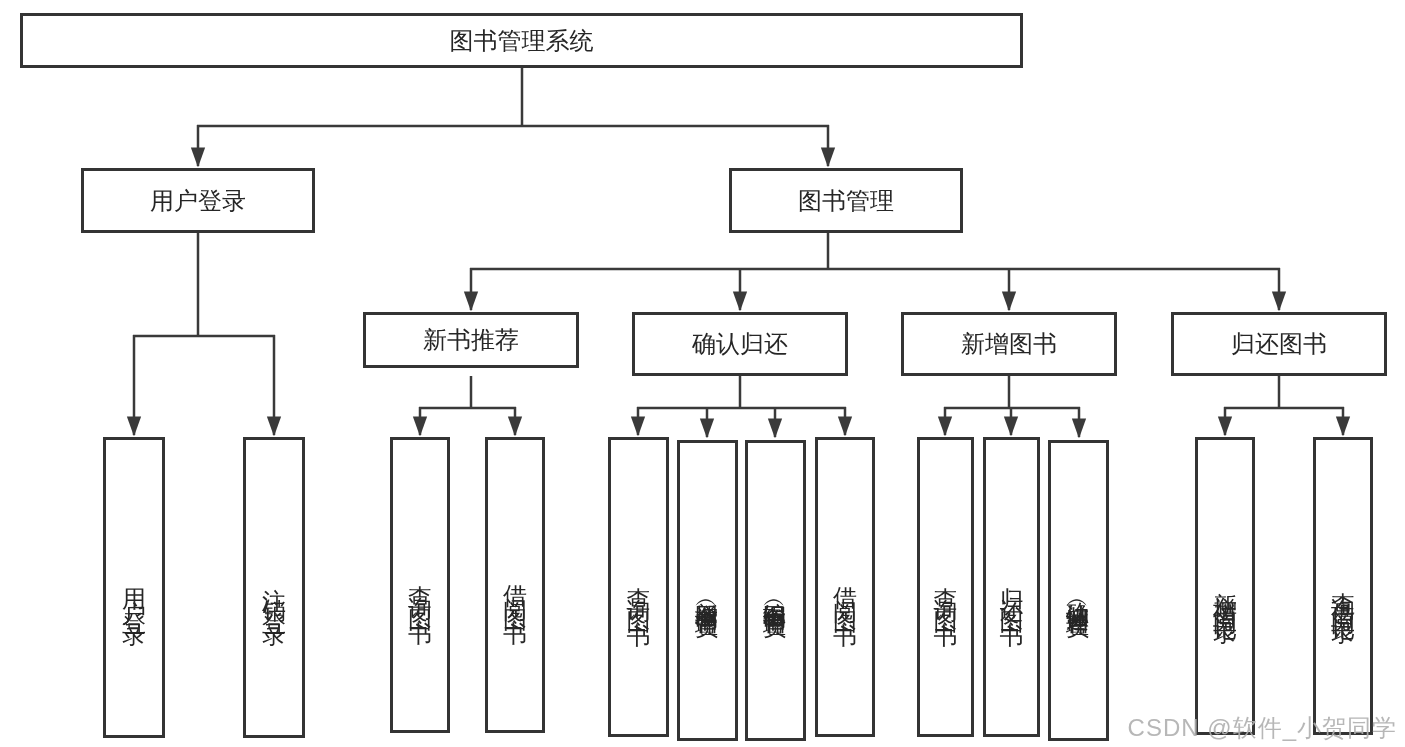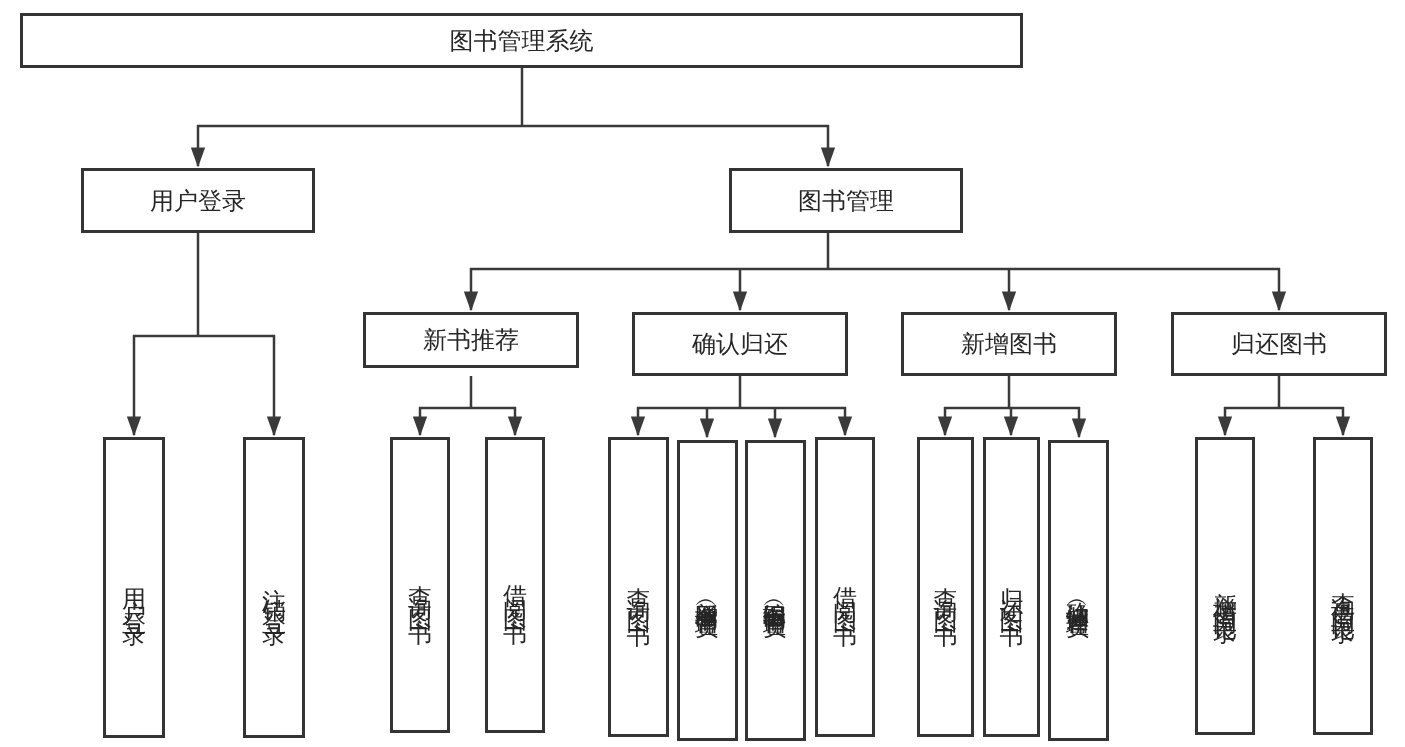--- a/index.html
+++ b/index.html
@@ -108,14 +108,15 @@
   <div class="node v long" style="left:745px;top:440px;width:61px;height:301px">编辑图书（管理员）</div>
   <div class="node v" style="left:815px;top:437px;width:60px;height:300px">借阅图书</div>
 
   <div class="node v" style="left:917px;top:437px;width:57px;height:300px">查询图书</div>
   <div class="node v" style="left:983px;top:437px;width:57px;height:300px">归还图书</div>
   <div class="node v long" style="left:1048px;top:440px;width:61px;height:301px">确认归还（管理员）</div>
 
   <div class="node v med" style="left:1195px;top:437px;width:60px;height:298px">新增借阅记录</div>
   <div class="node v med" style="left:1313px;top:437px;width:60px;height:298px">查询借阅记录</div>
 
+  <div class="watermark">CSDN @软件_小贺同学</div>
 
 </div>
 
 </body></html>

